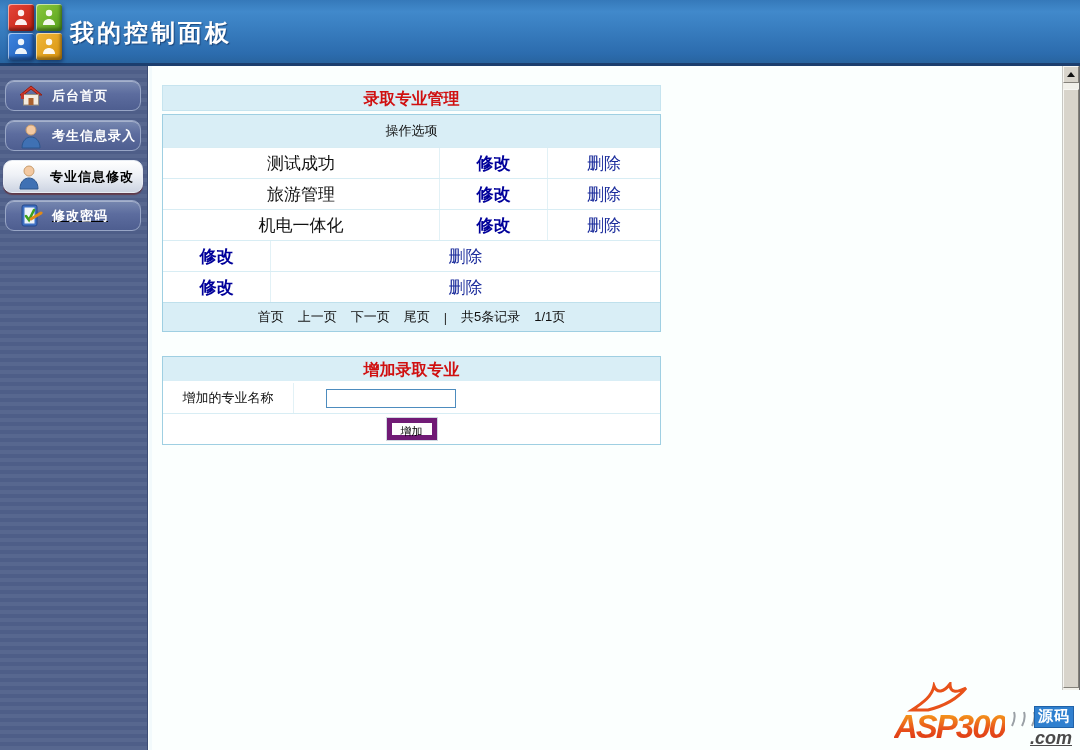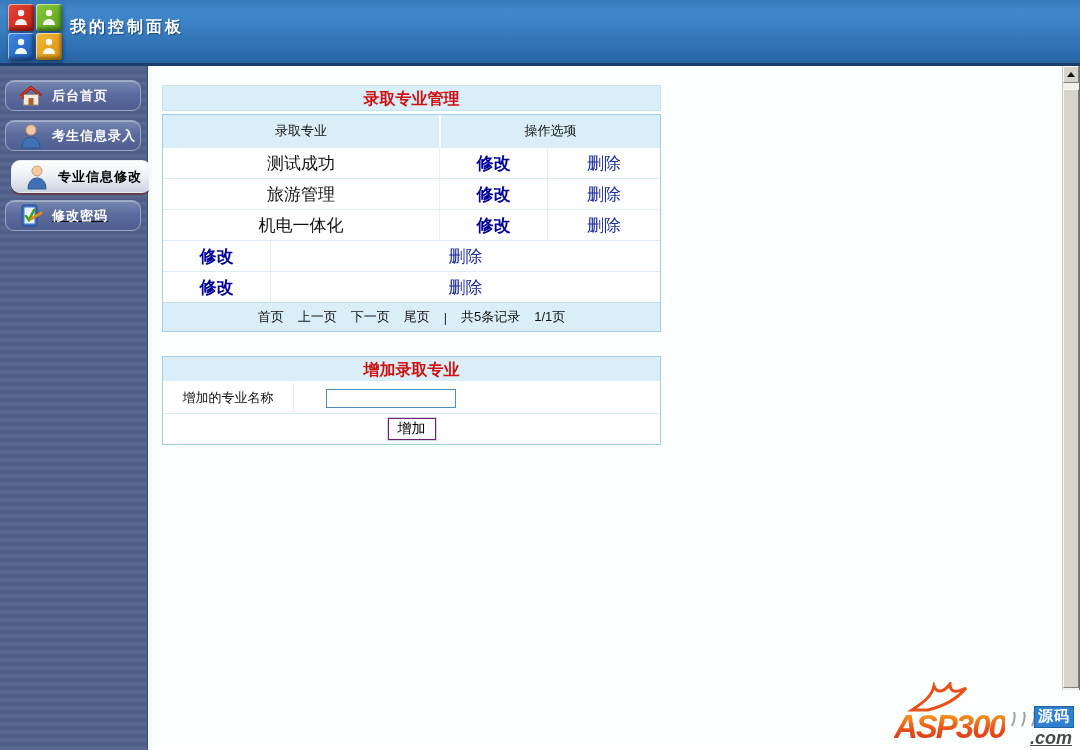--- a/index.html
+++ b/index.html
@@ -14,39 +14,39 @@
   .applogo { position:absolute; left:8px; top:4px; width:56px; height:58px;
     display:grid; grid-template-columns:26px 26px; grid-template-rows:27px 27px; gap:2px;
     filter:drop-shadow(1px 2px 2px rgba(0,0,30,.45)); }
   .tile { position:relative; border-radius:3px;
     box-shadow:inset 1px 1px 0 rgba(255,255,255,.55), inset -2px -3px 3px rgba(0,0,0,.35); }
   .t-red    { background:linear-gradient(135deg,#e6473a,#c01d10); }
   .t-green  { background:linear-gradient(135deg,#8cc93e,#55a01c); }
   .t-blue   { background:linear-gradient(135deg,#3f86e0,#1f5cb8); }
   .t-orange { background:linear-gradient(135deg,#f0b83a,#d8920e); }
   .tile svg { position:absolute; left:4px; top:3px; }
-  .apptitle { position:absolute; left:70px; top:17px; font-size:16px; font-weight:bold;
+  .apptitle { position:absolute; left:70px; top:17px; font-size:24px; font-weight:bold;
     color:#ffffff; letter-spacing:3px; text-shadow:1px 1px 1px rgba(0,20,60,.5); }
 
   
   .sidebar { position:absolute; left:0; top:66px; width:148px; height:684px;
     background:repeating-linear-gradient(180deg,#57678f 0px,#57678f 4px,#4e5e88 4px,#4e5e88 8px);
     border-right:1px solid #3c4c74; }
   .gutter { position:absolute; left:149px; top:66px; width:3px; height:684px; background:#f2fafc; }
   .side-btn { position:absolute; left:5px; width:136px; height:31px; border-radius:9px;
     display:flex; align-items:center; cursor:pointer;
     background:linear-gradient(180deg,#7788b0 0%,#5c6c9e 45%,#4e5e90 100%);
     border:1px solid #98a6c6; box-shadow:inset 0 1px 0 rgba(255,255,255,.35); }
   .side-btn .s-icon { width:26px; height:26px; margin-left:12px; display:flex;
     align-items:center; justify-content:center; }
   .side-btn .s-label { margin-left:8px; font-size:13px; font-weight:bold; color:#ffffff;
     letter-spacing:1px; }
   .side-btn.selected { left:3px; width:140px; height:33px;
     background:linear-gradient(180deg,#ffffff 0%,#eef1f6 45%,#cdd4e2 100%);
-    border:1px solid #e8edf4; box-shadow:0 2px 1px rgba(110,30,25,.55);margin-left:8px; }
+    border:1px solid #e8edf4; box-shadow:0 2px 1px rgba(110,30,25,.55); }
   .side-btn.selected .s-label { color:#000000; }
 
   
   .content { position:absolute; left:152px; top:66px; width:928px; height:684px;
     background:#fbfffe; }
 
   .panel { position:absolute; width:499px; }
   #panel1 { left:10px; top:19px; }
   #panel2 { left:10px; top:290px; }
 
@@ -74,22 +74,22 @@
 
   .tbl2 { border:1px solid #9fcfe2; background:#ffffff; }
   .tbl2 .band { border:none; border-bottom:2px solid #ffffff; height:26px; }
   .formrow { display:flex; height:31px; border-bottom:1px solid #d8edf4; }
   .flabel { width:131px; border-right:1px solid #e2f1f6; display:flex; align-items:center;
     justify-content:center; font-size:13px; color:#111; }
   .finput { flex:1; display:flex; align-items:center; }
   .finput input { margin-left:32px; width:130px; height:19px; border:1px solid #4d8cbe;
     background:#ffffff; font-size:12px; padding:0 3px; outline:none; }
   .btnrow { height:30px; display:flex; align-items:center; justify-content:center; }
-  .win-btn { font-family:Liberation Serif, serif; font-size:14px; color:#000; background:#fdfdfd;
-    border:1px solid #701a75; outline:1px solid #d0d8e0; padding:1px 9px 2px 9px;
+  .win-btn { font-family:Liberation Serif, serif; font-size:11px; color:#000; background:#fdfdfd;
+    border:5px solid #701a75; outline:1px solid #d0d8e0; padding:1px 9px 2px 9px;
     height:22px; cursor:pointer; }
 
   
   .scrollbar { position:absolute; left:1062px; top:66px; width:18px; height:624px;
     background:#f1f0ea; border-left:1px solid #c8c8c4; border-right:1px solid #6b6b6b; }
   .sb-btn { width:16px; height:17px; background:#d8d4cb;
     border-top:1px solid #f7f6f2; border-left:1px solid #f7f6f2;
     border-right:1px solid #84817a; border-bottom:1px solid #84817a;
     display:flex; align-items:center; justify-content:center; cursor:pointer; }
   .tri { width:0; height:0; border-left:4px solid transparent; border-right:4px solid transparent;
@@ -191,21 +191,20 @@
       </div>
     </aside>
   <div class="gutter"></div>
 
   <main class="content">
 
     <section class="panel" id="panel1">
       <div class="band">录取专业管理</div>
       <div class="tbl">
         <div class="thead">
-          <div class="th c1">录取专业</div>
           <div class="th c2">操作选项</div>
         </div>
         <div id="rows">
             <div class="trow">
               <div class="td name">测试成功</div>
               <div class="td op1">
                 <a class="edit-link">修改</a>
               </div>
               <div class="td op2">
                 <a class="del-link">删除</a>

